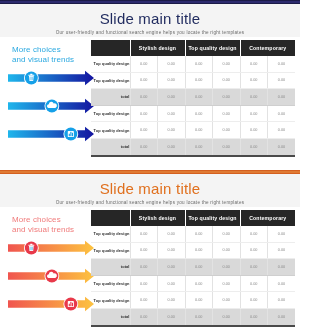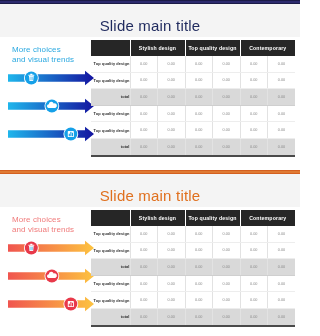--- a/index.html
+++ b/index.html
@@ -16,21 +16,21 @@
   .topbar{position:absolute;left:0;top:0;width:300px;height:4px;}
   .topbar .inner{position:absolute;left:0;top:1px;width:300px;height:2px;}
 
   
   .header-band{
     position:absolute;left:0;top:4px;width:300px;height:33px;
     background:#f4f4f4;
     text-align:center;
   }
   .slide-title{
-    margin:7px;padding:0;
+    margin:0;padding:0;
     font-size:15px;font-weight:400;letter-spacing:.2px;
     line-height:19px;padding-top:5px;
   }
   .slide-sub{
     margin:0;padding:0;
     font-size:4.6px;color:#6a6a6a;line-height:7px;
     letter-spacing:.25px;padding-top:1px;
   }
 
   

